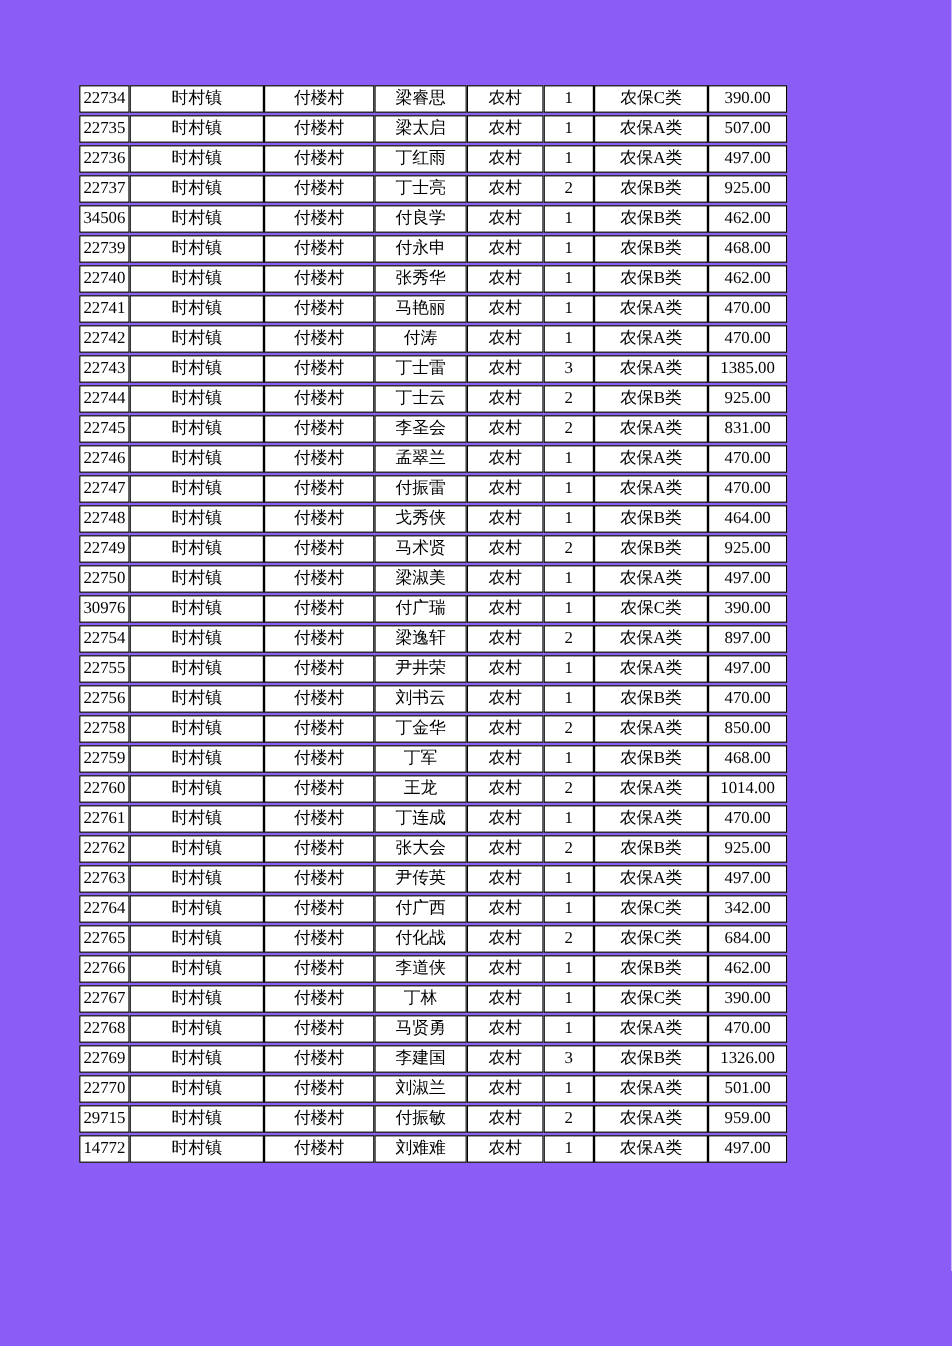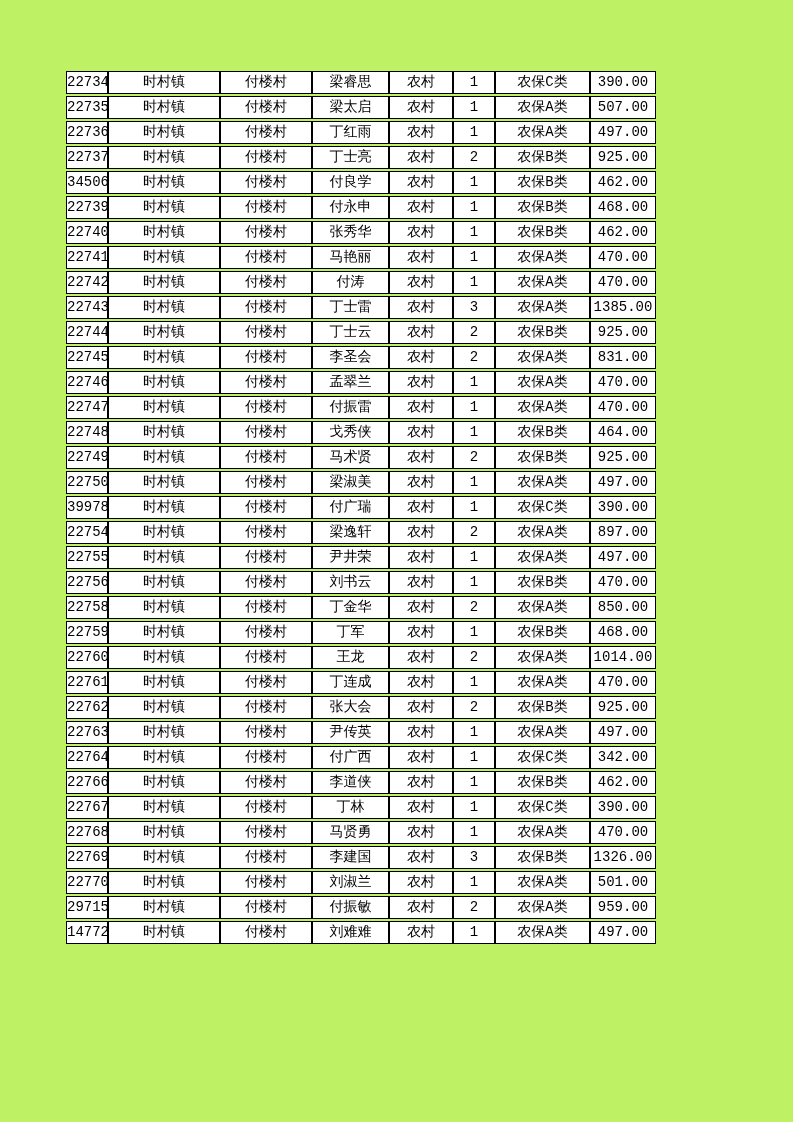--- a/index.html
+++ b/index.html
@@ -4,23 +4,23 @@
 <style>
   html, body {
     margin: 0;
     padding: 0;
     background: #ffffff;
   }
   .sheet {
     position: relative;
     width: 793px;
     height: 1122px;
-    background: #bef264;
+    background: #8b5cf6;
     overflow: hidden;
-    font-family: Liberation Mono, monospace;
+    font-family: Liberation Serif, serif;
     color: #000000;
   }
   table.grid {
     position: absolute;
     left: 66px;
     top: 69px;
     width: 590px;
     table-layout: fixed;
     border-collapse: separate;
     border-spacing: 0 2px;
@@ -256,21 +256,21 @@
     <td class="c-name">梁淑美</td>
     <td class="c-res">农村</td>
     <td class="c-count">1</td>
     <td class="c-cat">农保A类</td>
     <td class="c-amount">497.00</td>
   </tr>
 
 
 
   <tr>
-    <td class="c-id">39978</td>
+    <td class="c-id">30976</td>
     <td class="c-town">时村镇</td>
     <td class="c-village">付楼村</td>
     <td class="c-name">付广瑞</td>
     <td class="c-res">农村</td>
     <td class="c-count">1</td>
     <td class="c-cat">农保C类</td>
     <td class="c-amount">390.00</td>
   </tr>
 
   <tr>
@@ -377,20 +377,30 @@
     <td class="c-id">22764</td>
     <td class="c-town">时村镇</td>
     <td class="c-village">付楼村</td>
     <td class="c-name">付广西</td>
     <td class="c-res">农村</td>
     <td class="c-count">1</td>
     <td class="c-cat">农保C类</td>
     <td class="c-amount">342.00</td>
   </tr>
 
+  <tr>
+    <td class="c-id">22765</td>
+    <td class="c-town">时村镇</td>
+    <td class="c-village">付楼村</td>
+    <td class="c-name">付化战</td>
+    <td class="c-res">农村</td>
+    <td class="c-count">2</td>
+    <td class="c-cat">农保C类</td>
+    <td class="c-amount">684.00</td>
+  </tr>
 
   <tr>
     <td class="c-id">22766</td>
     <td class="c-town">时村镇</td>
     <td class="c-village">付楼村</td>
     <td class="c-name">李道侠</td>
     <td class="c-res">农村</td>
     <td class="c-count">1</td>
     <td class="c-cat">农保B类</td>
     <td class="c-amount">462.00</td>

